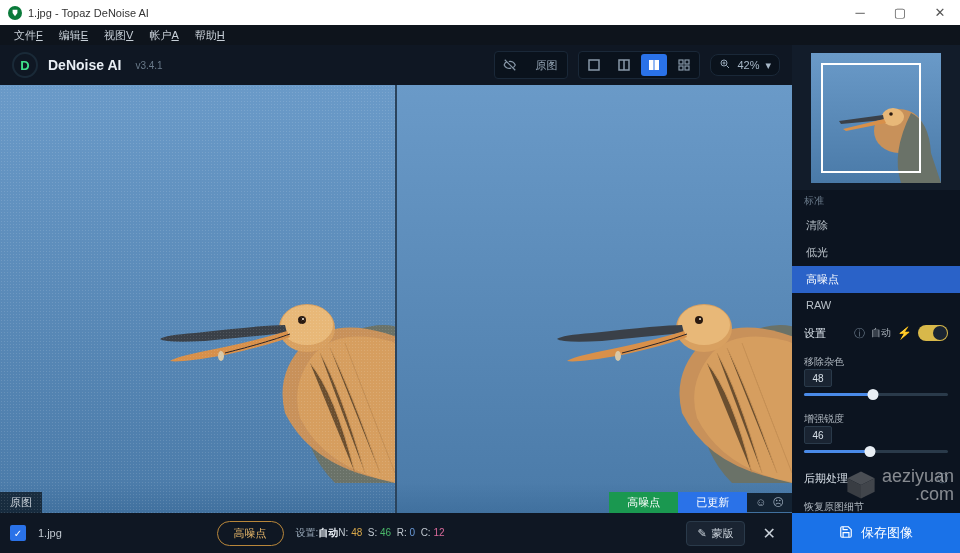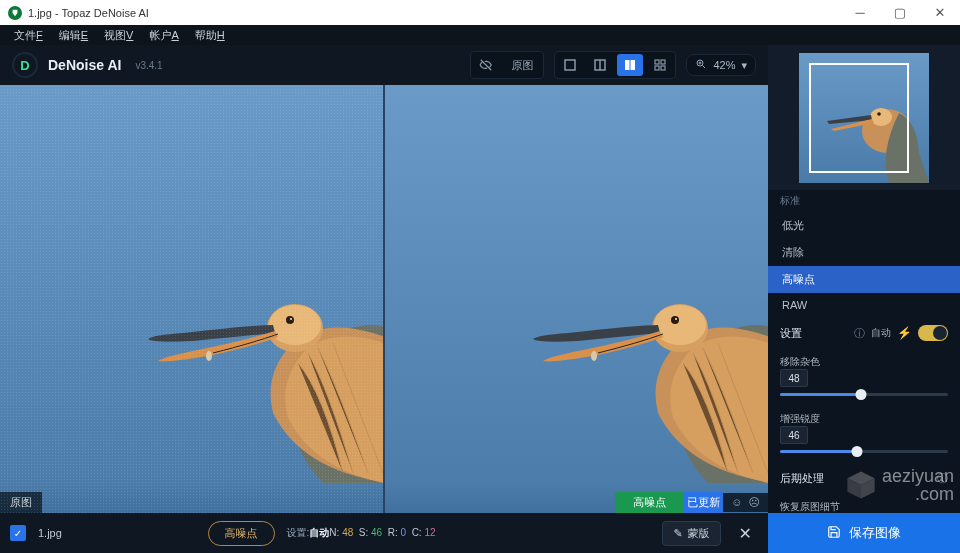--- a/index.html
+++ b/index.html
@@ -23,33 +23,33 @@
 .tb-btn { width:26px; height:22px; display:flex; align-items:center; justify-content:center; border-radius:3px; color:#8898a8; font-size:11px; }
 .tb-btn.active { background:#2a72e8; color:#fff; }
 .tb-text { padding:0 8px; font-size:11px; color:#98a8b8; display:flex; align-items:center; gap:4px; }
 .zoom-pill { display:flex; align-items:center; gap:6px; background:#0a121c; border:1px solid #1a2838; border-radius:8px; padding:3px 8px; font-size:11px; color:#a8b8c8; }
 .viewport { flex:1; position:relative; background:#5a8ab8; display:flex; }
 .viewport .half { flex:1; position:relative; overflow:hidden; }
 .viewport .divider { width:2px; background:rgba(10,20,30,0.6); }
 .origin-tag { position:absolute; left:0; bottom:0; background:rgba(10,20,30,0.75); color:#c8d0d8; font-size:11px; padding:3px 10px; }
 .result-tag { position:absolute; right:0; bottom:0; display:flex; align-items:center; font-size:11px; }
 .result-tag .mode { background:#1a9850; color:#fff; padding:3px 18px; }
-.result-tag .status { background:#2a72e8; color:#fff; padding:3px 3px; }
+.result-tag .status { background:#2a72e8; color:#fff; padding:3px 18px; }
 .result-tag .icons { background:rgba(10,20,30,0.85); color:#98a8b8; padding:3px 8px; display:flex; gap:6px; }
 .footerbar { height:40px; background:#0f1723; display:flex; align-items:center; padding:0 10px; gap:12px; font-size:11px; color:#c0c8d0; }
 .file-check { width:16px; height:16px; background:#2a72e8; border-radius:2px; display:flex; align-items:center; justify-content:center; color:#fff; font-size:10px; }
 .pill-btn { border:1px solid #b8863a; color:#e8b86a; padding:4px 16px; border-radius:14px; background:transparent; font-size:11px; }
 .info-block { display:flex; flex-direction:row; line-height:1.2; }
 .info-block .row1 { font-size:10px; color:#98a8b8; }
 .info-block .row2 { font-size:10px; }
 .info-block b { color:#e8eef4; }
 .info-block .n { color:#d8a84a; } .info-block .s { color:#4ab86a; } .info-block .r { color:#6a9ad8; } .info-block .c { color:#d86a9a; }
 .mask-btn { display:flex; align-items:center; gap:5px; background:#1a2432; border:1px solid #2a3a4a; padding:4px 10px; border-radius:4px; color:#c8d0d8; font-size:11px; }
 .close-x { color:#c8d0d8; font-size:16px; padding:0 6px; }
-.sidepanel { width:192px; background:#0c1420; display:flex; flex-direction:column; color:#c8d0d8; font-size:11px; }
+.sidepanel { width:168px; background:#0c1420; display:flex; flex-direction:column; color:#c8d0d8; font-size:11px; }
 .navigator { height:145px; background:#121c2a; display:flex; align-items:center; justify-content:center; }
 .nav-thumb { width:130px; height:130px; background:#5a8ab8; position:relative; overflow:hidden; }
 .nav-rect { position:absolute; left:10px; top:10px; width:100px; height:110px; border:2px solid #fff; }
 .panel-scroll { flex:1; overflow:hidden; }
 .section-label { padding:4px 12px; color:#6a7a8a; font-size:10px; }
 .list-item { padding:6px 14px; color:#b8c0c8; }
 .list-item.active { background:#2a62c8; color:#fff; }
 .setting-header { display:flex; align-items:center; padding:8px 12px; gap:6px; }
 .setting-header .title { flex:1; font-size:11px; color:#d8e0e8; }
 .setting-header .auto-label { font-size:10px; color:#a8b0b8; }
@@ -246,22 +246,22 @@
           <path d="M72 62 L28 68 L30 71 L73 67 Z" fill="#3a4048"></path>
           <path d="M73 66 L32 76 L35 78 L75 70 Z" fill="#d8904a"></path>
           <circle cx="80" cy="61" r="1.8" fill="#2a1a10"></circle>
           <path d="M100 60 Q118 68 120 100 L130 130 L90 130 Q80 100 100 60" fill="#6a7268"></path>
         </svg>
         <div class="nav-rect"></div>
       </div>
     </div>
     <div class="panel-scroll">
       <div class="section-label">标准</div>
+      <div class="list-item">清除</div>
       <div class="list-item">低光</div>
-      <div class="list-item">清除</div>
       <div class="list-item active">高噪点</div>
       <div class="list-item">RAW</div>
 
       <div class="setting-header">
         <span class="title">设置</span>
         <span style="color:#6a7a8a">ⓘ</span>
         <span class="auto-label">自动</span>
         <span class="lightning">⚡</span>
         <div class="toggle">
             <div class="knob"></div>

